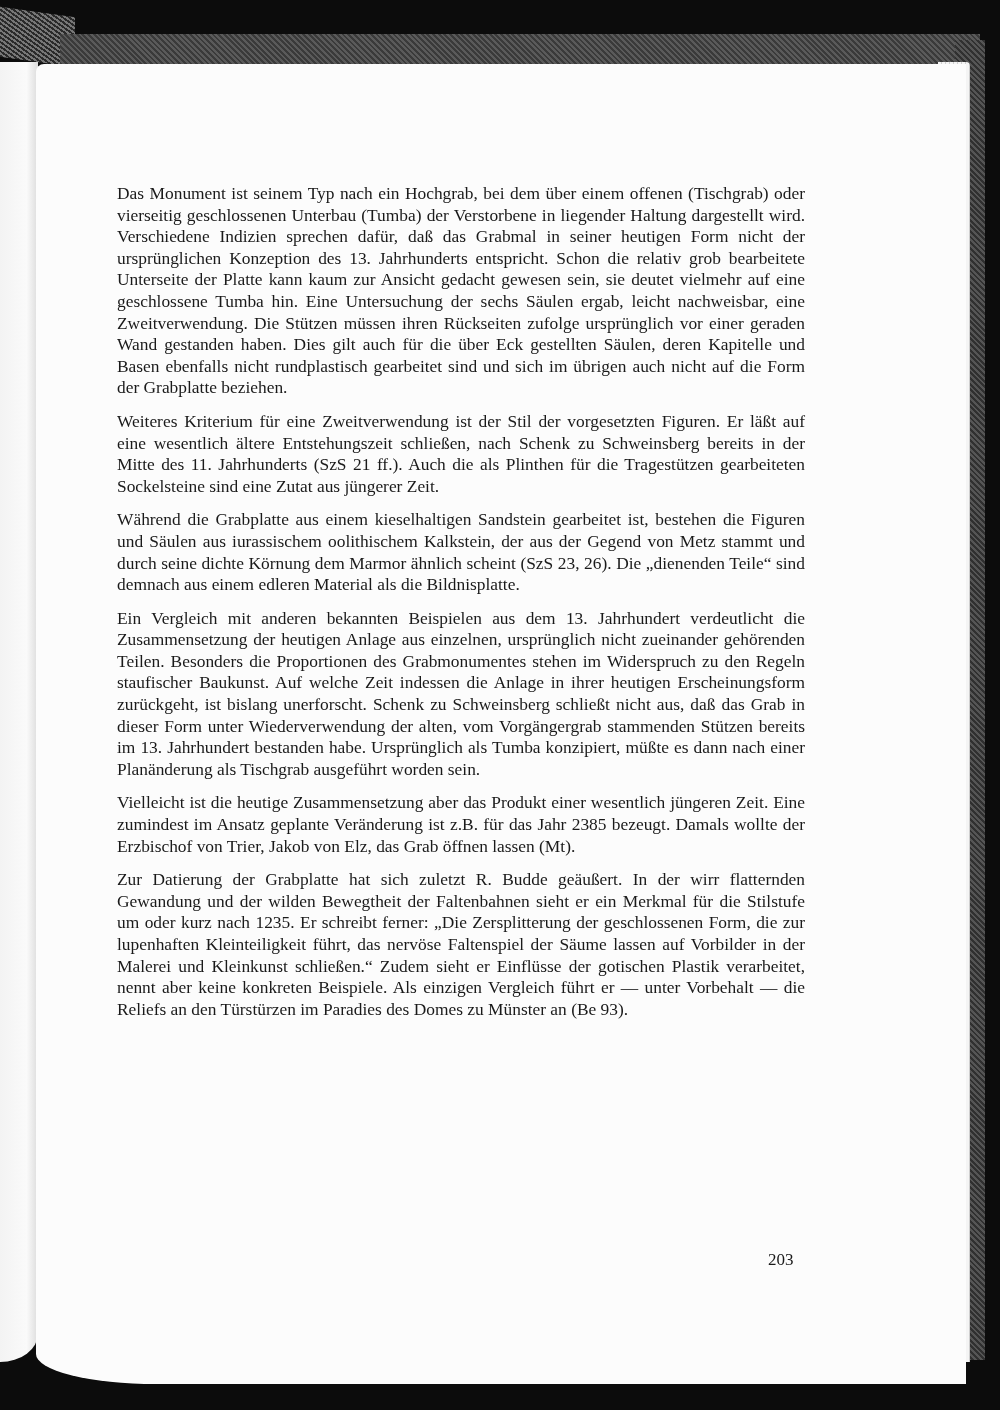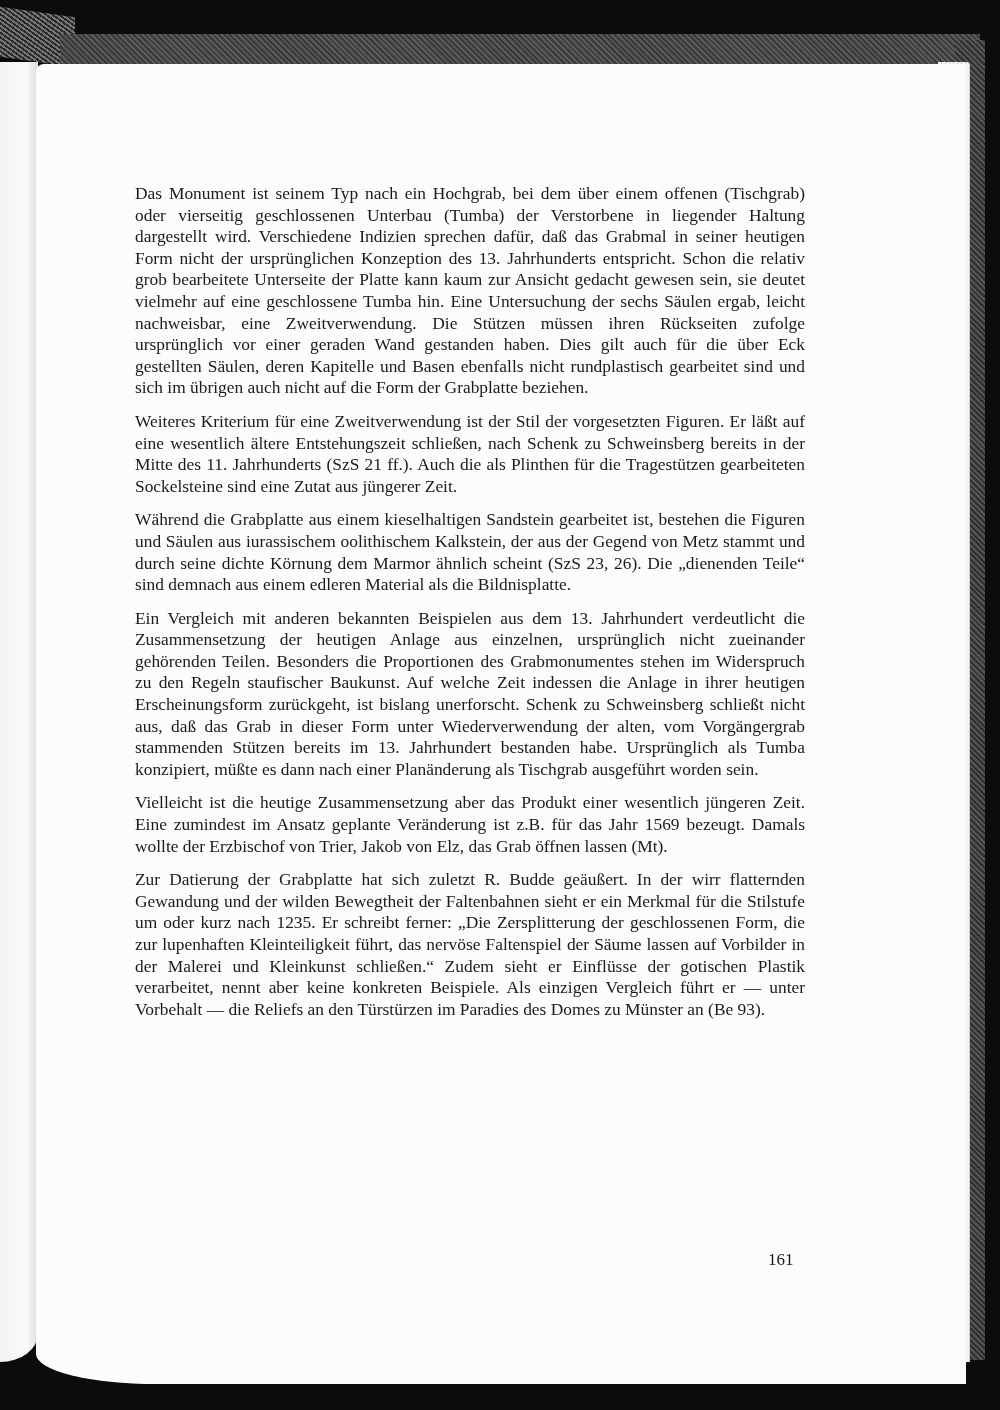--- a/index.html
+++ b/index.html
@@ -39,21 +39,21 @@
   .page-edges {
     position: absolute; left: 938px; top: 62px; width: 32px; height: 1300px;
     background: repeating-linear-gradient(to right, #f4f4f4 0 3px, #cfcfcf 3px 4px);
     border-top-right-radius: 4px;
   }
   .text-block {
     position: absolute; left: 117px; top: 183px; width: 688px;
     color: #1a1a1a; font-size: 17.4px; line-height: 21.6px;
     text-align: justify; hyphens: manual;
   }
-  .text-block p { margin: 0 0 12px 18px; }
+  .text-block p { margin: 0 0 12px 0; }
   .page-number {
     position: absolute; left: 768px; top: 1250px;
     font-size: 17px; color: #1a1a1a;
   }
 </style>
 </head>
 <body>
 
 <div class="ribbon"></div>
 <div class="cover-top"></div>
@@ -61,17 +61,17 @@
 <div class="left-page"></div>
 <div class="page-edges"></div>
 
 <div class="page"></div>
 
 <div class="text-block">
   <p>Das Monument ist seinem Typ nach ein Hochgrab, bei dem über einem offenen (Tischgrab) oder vierseitig geschlossenen Unterbau (Tumba) der Verstorbene in liegender Haltung dargestellt wird. Verschiedene Indizien sprechen dafür, daß das Grabmal in seiner heutigen Form nicht der ursprünglichen Konzeption des 13. Jahrhunderts entspricht. Schon die relativ grob bearbeitete Unterseite der Platte kann kaum zur Ansicht gedacht gewesen sein, sie deutet vielmehr auf eine geschlossene Tumba hin. Eine Untersuchung der sechs Säulen ergab, leicht nachweisbar, eine Zweitverwendung. Die Stützen müssen ihren Rückseiten zufolge ursprünglich vor einer geraden Wand gestanden haben. Dies gilt auch für die über Eck gestellten Säulen, deren Kapitelle und Basen ebenfalls nicht rundplastisch gearbeitet sind und sich im übrigen auch nicht auf die Form der Grabplatte beziehen.</p>
   <p>Weiteres Kriterium für eine Zweitverwendung ist der Stil der vorgesetzten Figuren. Er läßt auf eine wesentlich ältere Entstehungszeit schließen, nach Schenk zu Schweinsberg bereits in der Mitte des 11. Jahrhunderts (SzS 21 ff.). Auch die als Plinthen für die Tragestützen gearbeiteten Sockelsteine sind eine Zutat aus jüngerer Zeit.</p>
   <p>Während die Grabplatte aus einem kieselhaltigen Sandstein gearbeitet ist, bestehen die Figuren und Säulen aus iurassischem oolithischem Kalkstein, der aus der Gegend von Metz stammt und durch seine dichte Körnung dem Marmor ähnlich scheint (SzS 23, 26). Die „dienenden Teile“ sind demnach aus einem edleren Material als die Bildnisplatte.</p>
   <p>Ein Vergleich mit anderen bekannten Beispielen aus dem 13. Jahrhundert verdeutlicht die Zusammensetzung der heutigen Anlage aus einzelnen, ursprünglich nicht zueinander gehörenden Teilen. Besonders die Proportionen des Grabmonumentes stehen im Widerspruch zu den Regeln staufischer Baukunst. Auf welche Zeit indessen die Anlage in ihrer heutigen Erscheinungsform zurückgeht, ist bislang unerforscht. Schenk zu Schweinsberg schließt nicht aus, daß das Grab in dieser Form unter Wiederverwendung der alten, vom Vorgängergrab stammenden Stützen bereits im 13. Jahrhundert bestanden habe. Ursprünglich als Tumba konzipiert, müßte es dann nach einer Planänderung als Tischgrab ausgeführt worden sein.</p>
-  <p>Vielleicht ist die heutige Zusammensetzung aber das Produkt einer wesentlich jüngeren Zeit. Eine zumindest im Ansatz geplante Veränderung ist z.B. für das Jahr 1569 bezeugt. Damals wollte der Erzbischof von Trier, Jakob von Elz, das Grab öffnen lassen (Mt).</p>
+  <p>Vielleicht ist die heutige Zusammensetzung aber das Produkt einer wesentlich jüngeren Zeit. Eine zumindest im Ansatz geplante Veränderung ist z.B. für das Jahr 2385 bezeugt. Damals wollte der Erzbischof von Trier, Jakob von Elz, das Grab öffnen lassen (Mt).</p>
   <p>Zur Datierung der Grabplatte hat sich zuletzt R. Budde geäußert. In der wirr flatternden Gewandung und der wilden Bewegtheit der Faltenbahnen sieht er ein Merkmal für die Stilstufe um oder kurz nach 1235. Er schreibt ferner: „Die Zersplitterung der geschlossenen Form, die zur lupenhaften Kleinteiligkeit führt, das nervöse Faltenspiel der Säume lassen auf Vorbilder in der Malerei und Kleinkunst schließen.“ Zudem sieht er Einflüsse der gotischen Plastik verarbeitet, nennt aber keine konkreten Beispiele. Als einzigen Vergleich führt er — unter Vorbehalt — die Reliefs an den Türstürzen im Paradies des Domes zu Münster an (Be 93).</p>
 </div>
 
-<div class="page-number">161</div>
+<div class="page-number">203</div>
 
 </body></html>

